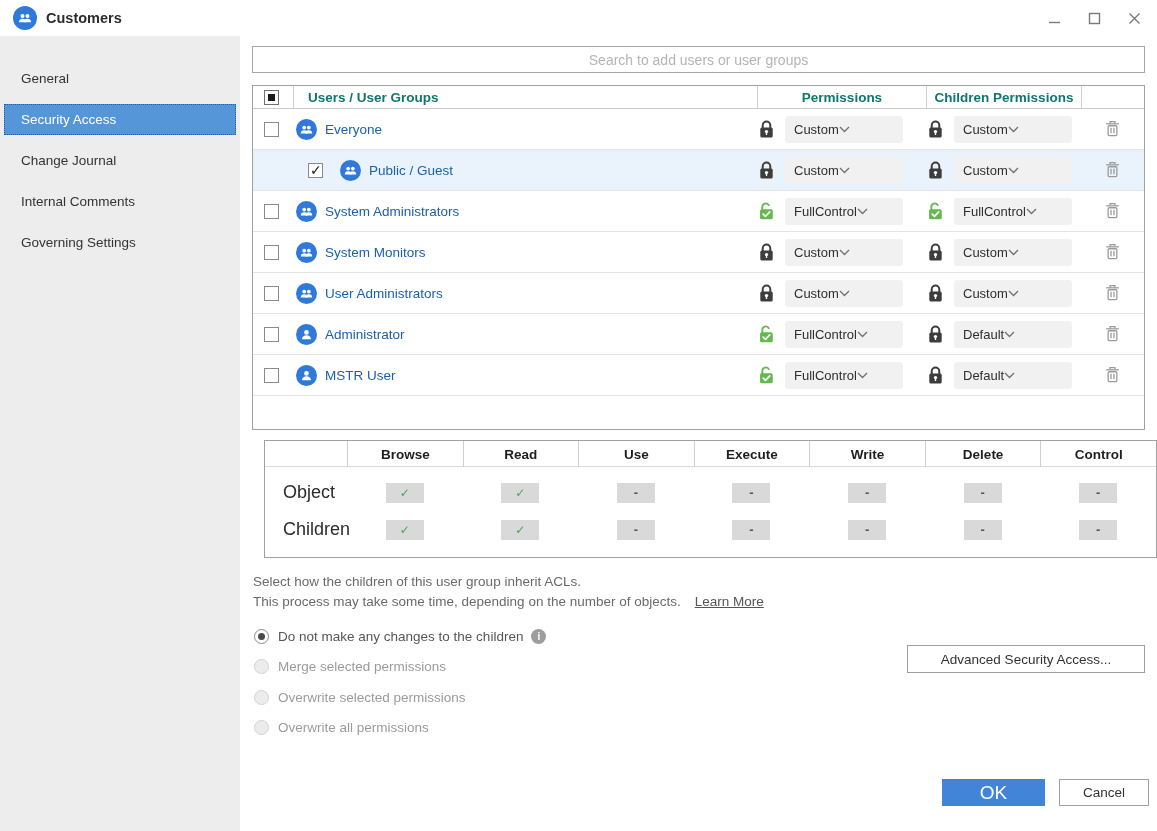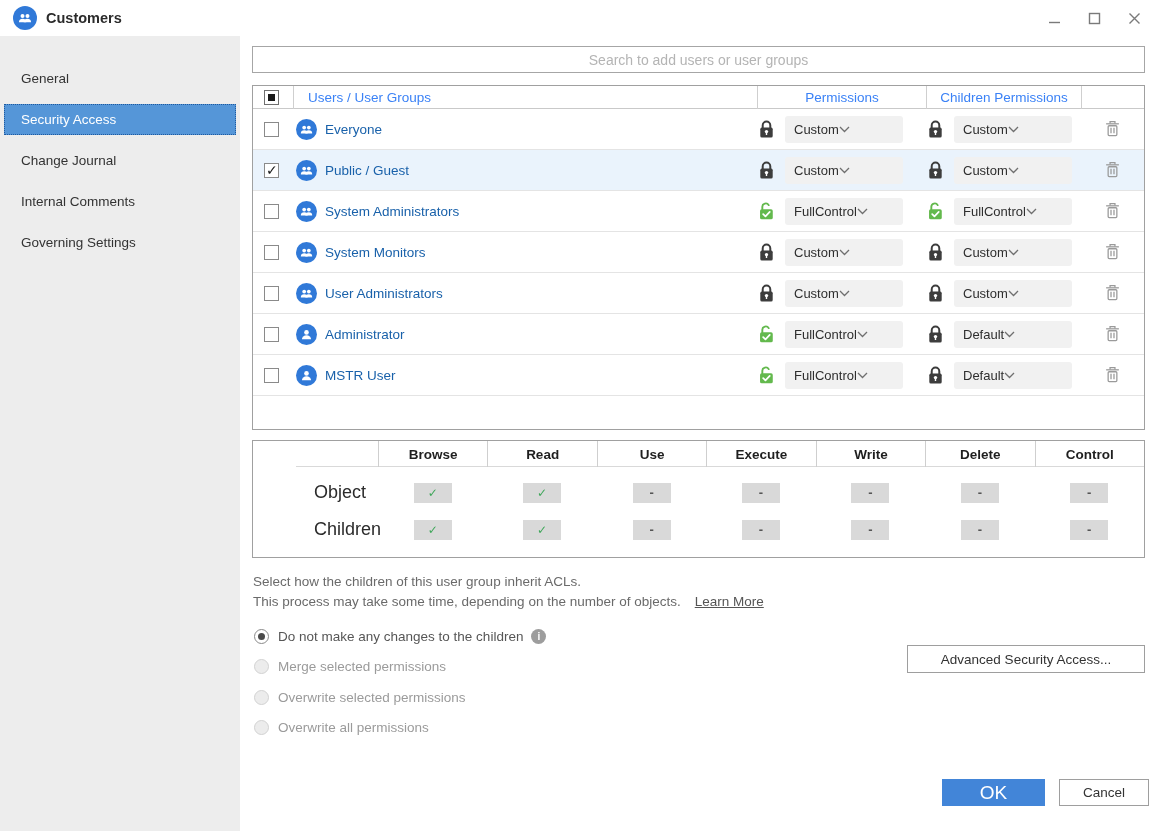--- a/index.html
+++ b/index.html
@@ -20,50 +20,50 @@
 
   
   .main { position:absolute; left:252px; top:36px; width:893px; height:795px; }
 
   .searchbox { position:absolute; top:10px; left:0; width:893px; height:27px; border:1px solid #a6a6a6; font-size:14px; color:#444; text-align:center; outline:none; font-family:inherit; background:#fff; }
   .searchbox::placeholder { color:#b4b4b4; }
 
   
   .users-table { position:absolute; top:49px; left:0; width:893px; height:345px; border:1px solid #a0a0a0; background:#fff; }
   .ugrid { display:grid; grid-template-columns:40px 1fr 169px 155px 63px; align-items:center; }
-  .uhead { height:23px; border-bottom:1px solid #c9c9c9; font-size:13.5px; color:#3b82f6; font-weight:400; }
+  .uhead { height:23px; border-bottom:1px solid #c9c9c9; font-size:13.5px; color:#0f766e; font-weight:700; }
   .uhead .hcell { display:flex; align-items:center; height:23px; }
   .uhead .hcell.sep { border-left:1px solid #cfcfcf; }
   .uhead .h-users { padding-left:14px; }
   .uhead .h-center { justify-content:center; }
   .cb-head { width:15px; height:15px; border:1px solid #6f6f6f; background:#fff; margin-left:11px; position:relative; cursor:pointer; }
   .cb-head[data-state="indeterminate"]::after { content:""; position:absolute; left:3px; top:3px; width:7px; height:7px; background:#1a1a1a; }
 
   .urow { height:41px; border-bottom:1px solid #e4e4e4; background:#fff; }
-  .urow[data-checked="true"] { background:#eaf3fc; }
+  .urow[data-checked="true"] { background:#eaf3fc;padding-left:44px; }
   .cb { width:15px; height:15px; border:1px solid #8a8a8a; background:#fff; margin-left:11px; position:relative; cursor:pointer; display:block; }
   .cb[data-checked="true"]::after { content:"\2713"; position:absolute; left:1px; top:-2px; font-size:14px; font-weight:700; color:#1a1a1a; }
   .name-cell { display:flex; align-items:center; gap:8px; padding-left:3px; }
   .avatar { width:21px; height:21px; border-radius:50%; background:#3079d8; display:flex; align-items:center; justify-content:center; flex:0 0 auto; }
   .avatar svg g { display:none; }
   .avatar[data-type="group"] g.glyph-group { display:block; }
   .avatar[data-type="user"] g.glyph-user { display:block; }
   .uname { font-size:13.5px; color:#1961aa; }
 
   .perm-cell { display:flex; align-items:center; gap:9px; }
   .lock { width:19px; height:20px; display:block; flex:0 0 auto; }
   .lock svg { display:none; }
   .lock[data-state="locked"] svg.svg-locked { display:block; }
   .lock[data-state="unlocked"] svg.svg-unlocked { display:block; }
   .pselect { width:118px; height:27px; background:#f1f1f1; border-radius:3px; display:flex; align-items:center; padding:0 9px; cursor:pointer; }
   .pselect .sel-val { font-size:13px; color:#2e2e2e; }
   .trash { width:16px; height:18px; margin:0 auto; cursor:pointer; display:block; }
 
   
-  .perm-grid { position:absolute; top:404px; left:0; width:893px; height:118px; border:1px solid #a0a0a0; background:#fff;padding-left:43px; }
+  .perm-grid { position:absolute; top:404px; left:12px; width:893px; height:118px; border:1px solid #a0a0a0; background:#fff; }
   .ggrid { display:grid; grid-template-columns:82px repeat(7,1fr); align-items:center; }
   .ghead { height:26px; border-bottom:1px solid #d9d9d9; }
   .ghead .gh { height:26px; display:flex; align-items:center; justify-content:center; font-size:13.5px; font-weight:700; color:#1f1f1f; border-left:1px solid #cfcfcf; }
   .ghead .gh0 { border-left:none; }
   .grow { height:37px; }
   .grow-label { font-size:18px; color:#2b2b2b; padding-left:18px; }
   .gcell-wrap { display:flex; justify-content:center; }
   .gcell { width:38px; height:20px; background:#d9d9d9; display:flex; align-items:center; justify-content:center; cursor:pointer; }
   .gcell[data-val="check"]::after { content:"\2713"; color:#3fa75a; font-size:12px; font-weight:700; }
   .gcell[data-val="dash"]::after { content:"-"; color:#555; font-size:13px; font-weight:700; }

